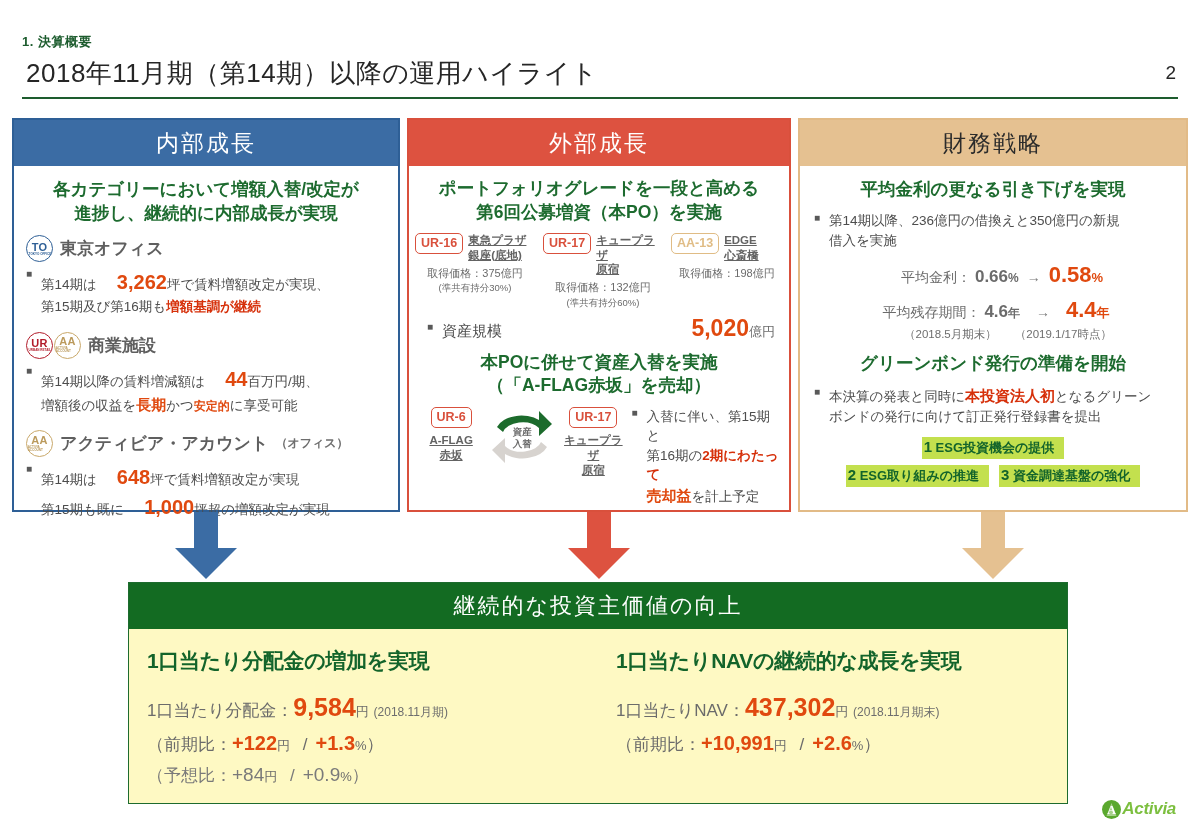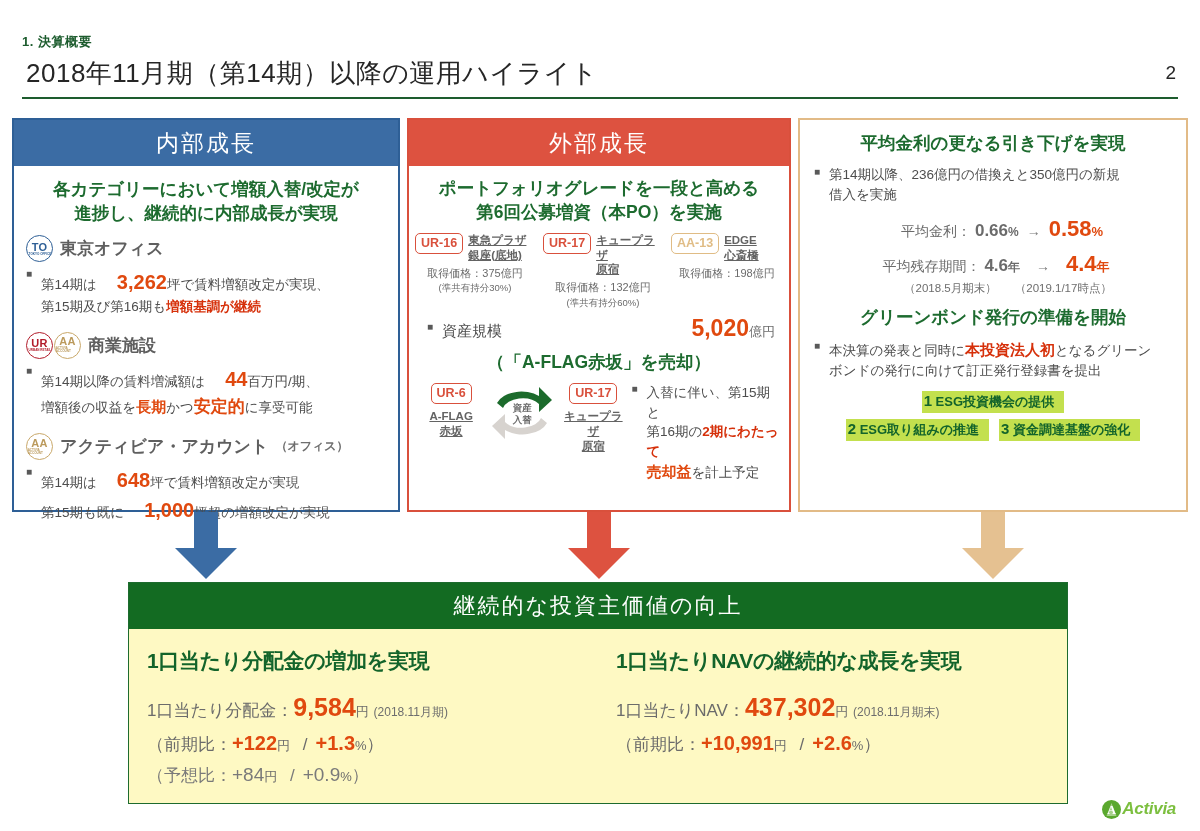--- a/index.html
+++ b/index.html
@@ -210,21 +210,21 @@
           </div>
           <div class="seal seal-aa">
             <span class="abbr">AA</span>
             <span class="tiny">ACTIVIA ACCOUNT</span>
           </div>
         </div>
         <div class="cat-label">商業施設</div>
       </div>
       <div class="bullet" style="margin-top:5px;">
         <span>第14期以降の賃料増減額は</span><span class="num-lg">44</span><span>百万円/期、</span><br>
-        <span>増額後の収益を</span><span class="hl-orange" style="font-size:15px;">長期</span><span>かつ</span><span class="hl-orange" style="font-size:17px;">安定的</span><span>に享受可能</span>
+        <span>増額後の収益を</span><span class="hl-orange" style="font-size:15px;">長期</span><span>かつ</span><span class="hl-orange" style="font-size:12px;">安定的</span><span>に享受可能</span>
       </div>
     </div>
 
     <div style="padding:14px 10px 0 12px;">
       <div class="cat-row">
         <div class="seal seal-aa">
           <span class="abbr">AA</span>
           <span class="tiny">ACTIVIA ACCOUNT</span>
         </div>
         <div class="cat-label">アクティビア・アカウント</div>
@@ -294,20 +294,21 @@
         <div class="metric-label bullet">
           <span style="font-size:15px;">資産規模</span>
         </div>
         <div class="metric-value">
           <span class="big">5,020</span><span class="unit">億円</span>
         </div>
       </div>
     </div>
 
     <div class="lead" style="padding:8px 8px 0;">
+      <div>本POに併せて資産入替を実施</div>
       <div>（「A-FLAG赤坂」を売却）</div>
     </div>
 
     <div id="swap-wrap" style="margin-top:9px;">
       <div class="swap-node">
         <div class="chip chip-ur">UR-6</div>
         <div class="sn-name">
           <span>A-FLAG</span><br>
           <span>赤坂</span>
         </div>
@@ -336,20 +337,21 @@
         <span>入替に伴い、第15期と</span><br>
         <span>第16期の</span><span class="hl-red">2期にわたって</span><br>
         <span class="hl-orange" style="font-size:15px;">売却益</span><span>を計上予定</span>
       </div>
     </div>
 
   </div>
 </div>
 
 <div class="panel" id="panel-finance">
+  <div class="panel-head">財務戦略</div>
   <div class="panel-body">
 
     <div class="lead" style="padding:12px 8px 0;">平均金利の更なる引き下げを実現</div>
 
     <div class="bullet" style="margin:9px 12px 0 14px;">
       <span>第14期以降、236億円の借換えと350億円の新規</span><br>
       <span>借入を実施</span>
     </div>
 
     <div class="fin-row" style="margin-top:11px;padding-left:18px;">

